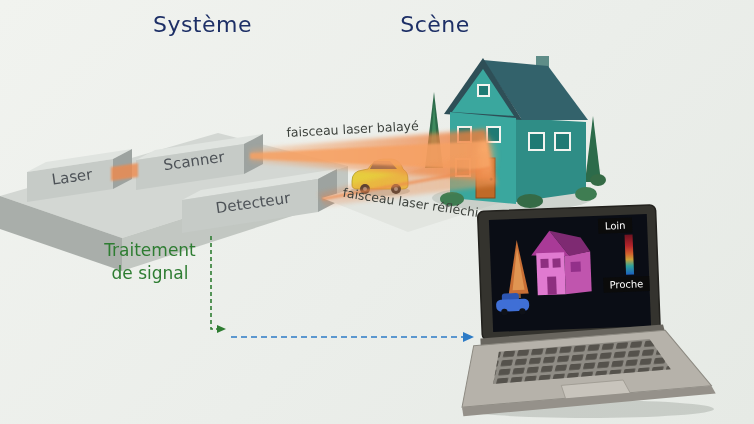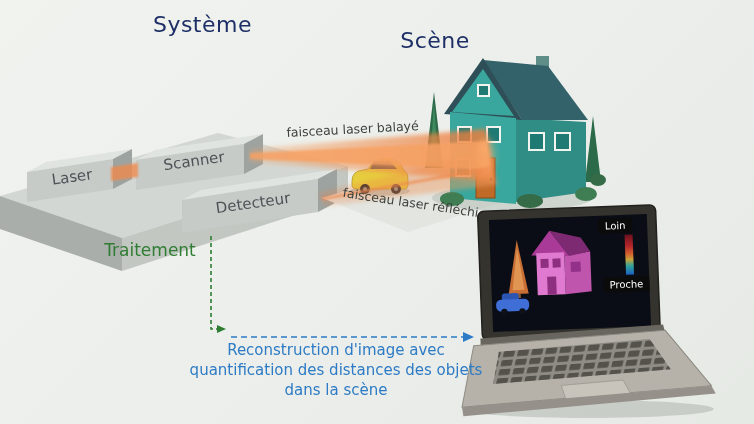--- a/index.html
+++ b/index.html
@@ -4,21 +4,21 @@
 <style>
   html,body{margin:0;padding:0;}
   body{width:754px;height:424px;overflow:hidden;
        font-family:"DejaVu Sans","Liberation Sans",sans-serif;}
   .stage{position:relative;width:754px;height:424px;
          background:linear-gradient(135deg,#f1f3ef 0%,#ebeeea 55%,#e6eae5 100%);}
   svg.canvas{position:absolute;left:0;top:0;}
   .lbl{position:absolute;white-space:nowrap;}
   .t-sys{left:12px;top:10px;width:240px;text-align:right;font-size:22px;
          color:#1d2f66;line-height:1.32;letter-spacing:.5px;white-space:normal;}
-  .t-scene{left:375px;top:28px;width:120px;text-align:center;font-size:22px;
+  .t-scene{left:375px;top:12px;width:120px;text-align:center;font-size:22px;
          color:#1d2f66;letter-spacing:.5px;}
   .t-laser{left:33px;top:168px;width:78px;text-align:center;font-size:15px;
          color:#4d5257;transform:rotate(-8deg);}
   .t-scanner{left:146px;top:152px;width:96px;text-align:center;font-size:15px;
          color:#4d5257;transform:rotate(-8deg);}
   .t-detect{left:197px;top:194px;width:112px;text-align:center;font-size:15px;
          color:#4d5257;transform:rotate(-8deg);}
   .t-swept{left:286px;top:125px;font-size:12.5px;color:#3c413c;
          transform:rotate(-3deg);transform-origin:left top;}
   .t-reflected{left:344px;top:185px;font-size:12.5px;color:#3c413c;
@@ -212,21 +212,17 @@
 
 <div class="lbl t-laser">Laser</div>
 <div class="lbl t-scanner">Scanner</div>
 <div class="lbl t-detect">Detecteur</div>
 
 <div class="lbl t-swept">faisceau laser balayé</div>
 <div class="lbl t-reflected">faisceau laser réfléchi</div>
 
 <div class="lbl t-signal">
   <div>Traitement</div>
+  <div>de signal</div>
 </div>
 
-<div class="lbl t-recon">
-  <div>Reconstruction d'image avec</div>
-  <div>quantification des distances des objets</div>
-  <div>dans la scène</div>
+
 </div>
 
-</div>
-
 </body></html>

